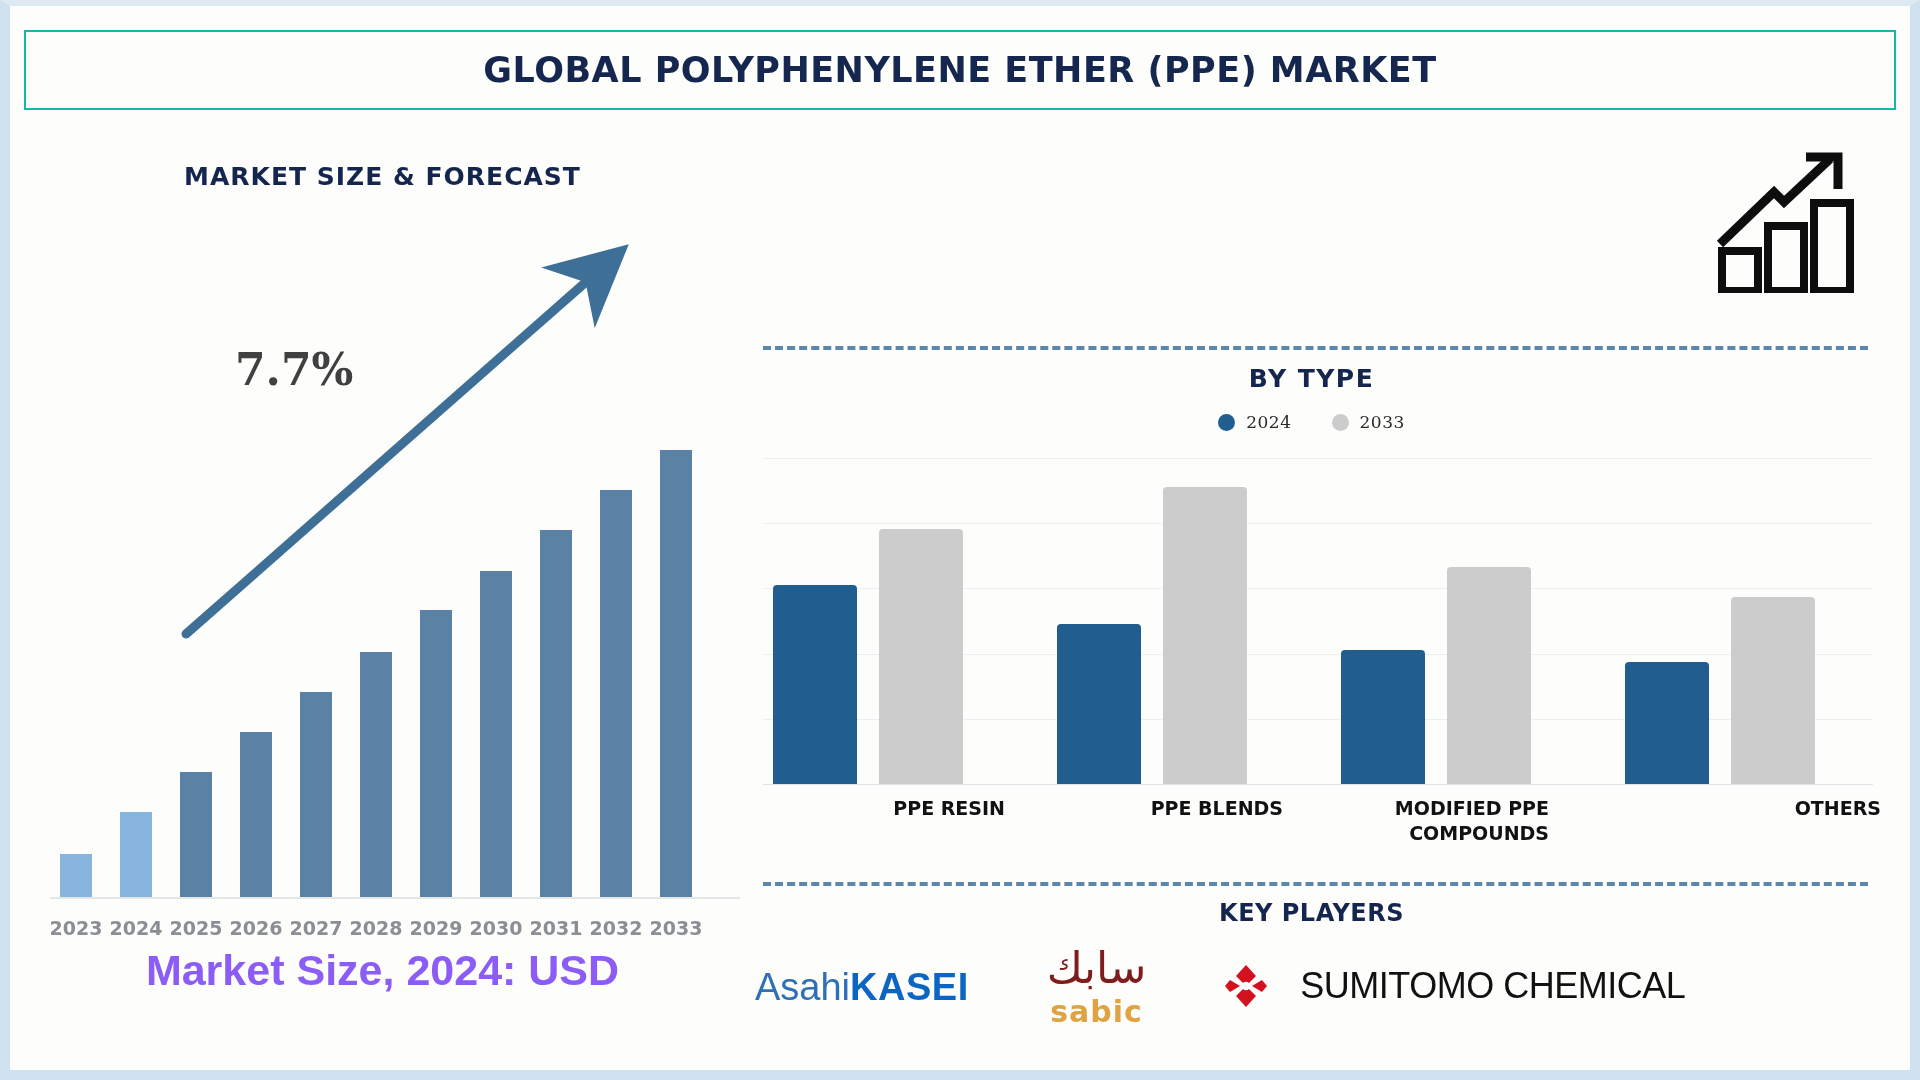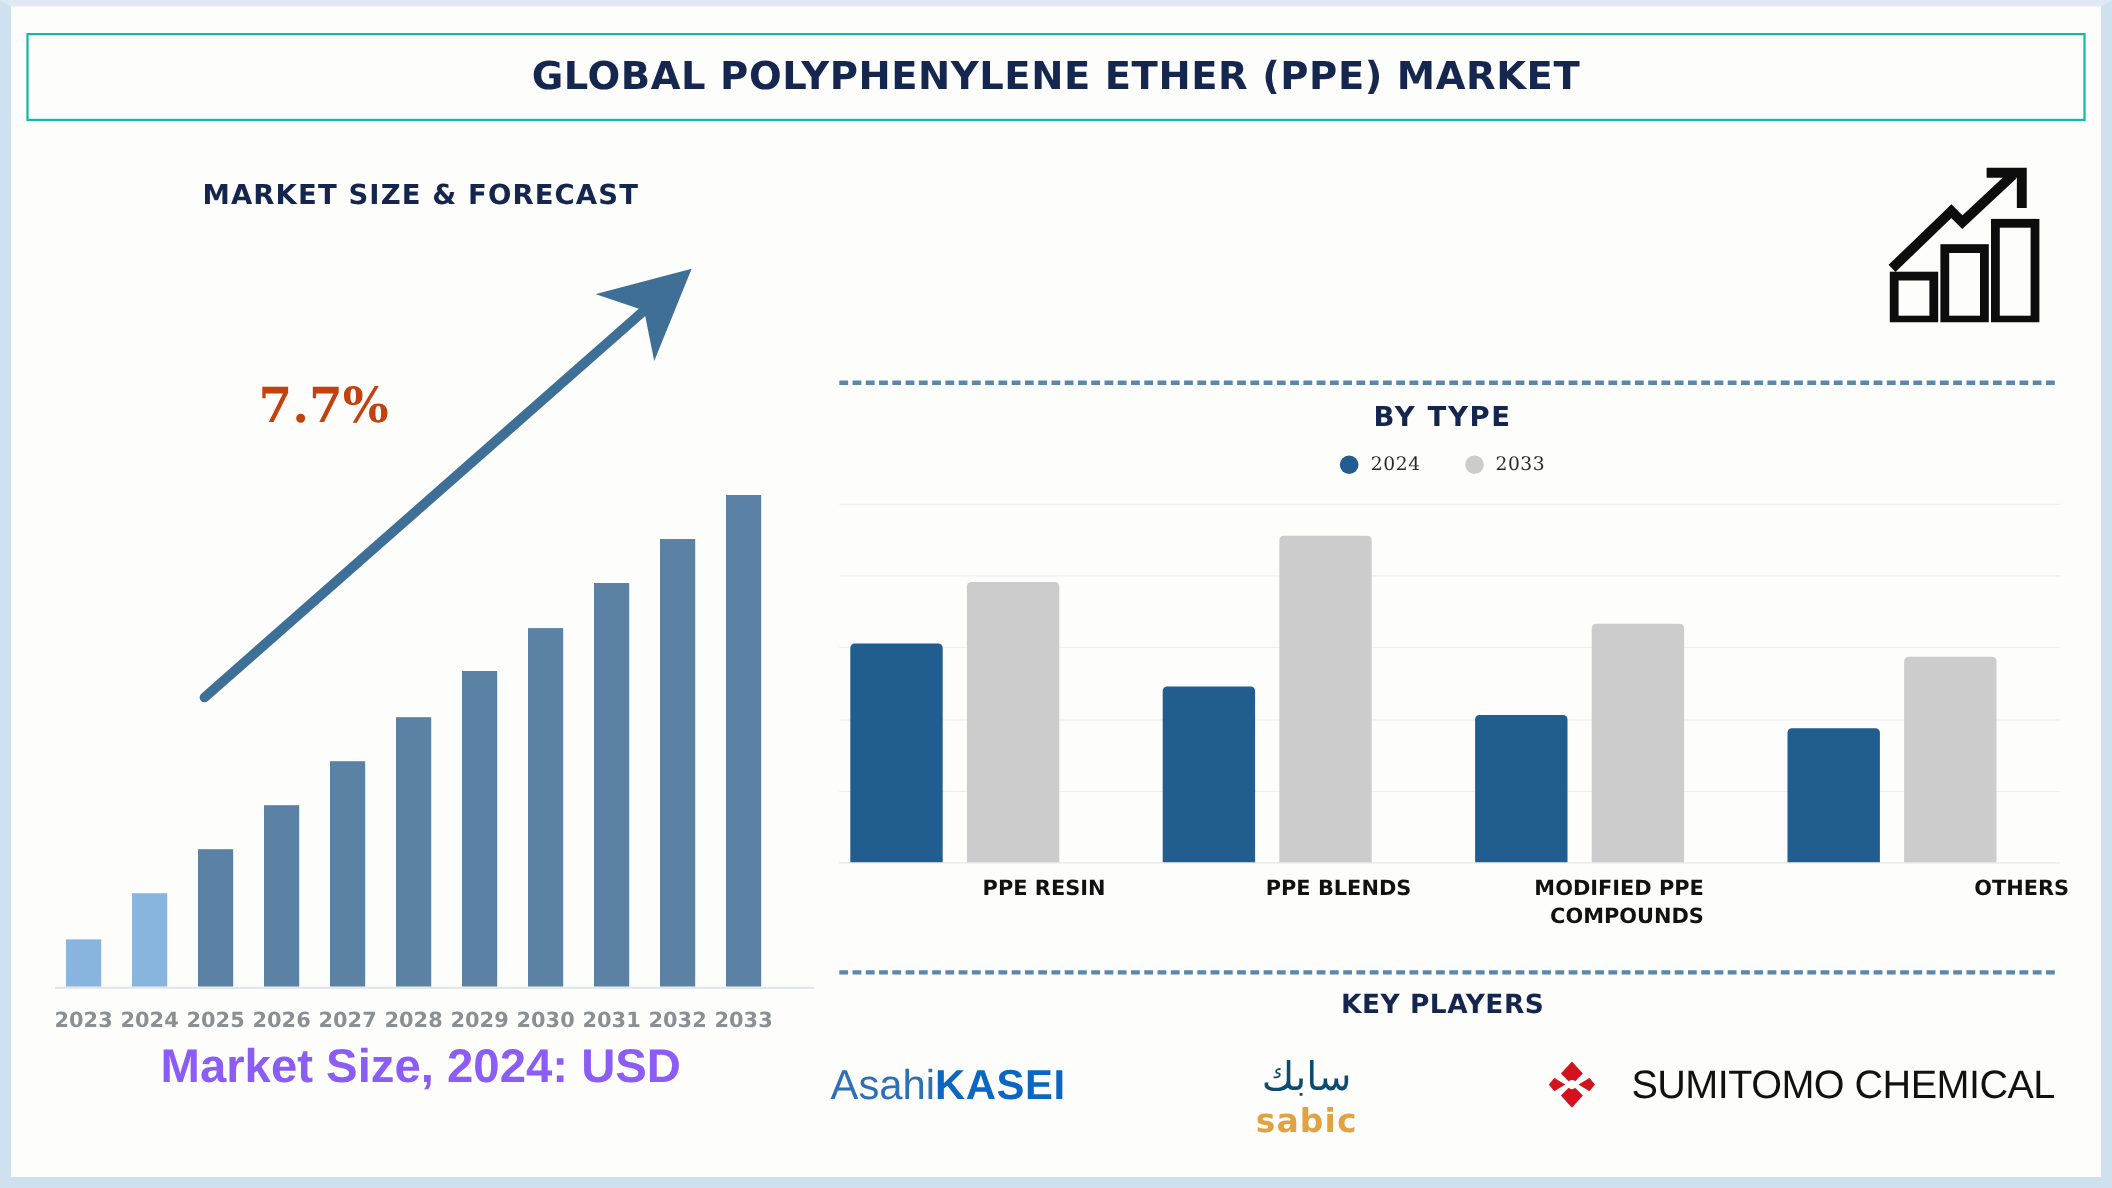--- a/index.html
+++ b/index.html
@@ -35,21 +35,21 @@
   
   .left{position:absolute;left:0;top:118px;width:745px;height:940px;}
   .left-head{
     position:absolute;top:38px;left:0;width:745px;text-align:center;
     font-family:"DejaVu Sans", sans-serif;
     font-weight:bold;font-size:25px;letter-spacing:1px;color:#14254e;
   }
   .cagr-big{
     position:absolute;left:185px;top:160px;
     font-family:"DejaVu Serif", serif;
-    font-weight:bold;font-size:44px;color:#c2410c;
+    font-weight:bold;font-size:44px;color:#404040;
   }
   .lchart{position:absolute;left:40px;top:60px;width:690px;height:765px;}
   .lbars{position:absolute;left:0;bottom:52px;width:690px;height:640px;}
   .lbar{
     position:absolute;bottom:0;width:32px;background:#5b82a5;
   }
   .lbar.light{background:#87b5de;}
   .lbaseline{
     position:absolute;left:0;bottom:50px;width:690px;height:2px;background:#e4e7ea;
   }
@@ -121,29 +121,29 @@
     font-weight:bold;font-size:19px;line-height:1.32;color:#111111;
   }
 
   .kp-title{
     position:absolute;left:0;top:775px;width:1113px;text-align:center;
     font-family:"DejaVu Sans", sans-serif;
     font-weight:bold;font-size:24px;letter-spacing:0.5px;color:#14254e;
   }
   .logos{
     position:absolute;left:0;top:822px;width:1113px;height:130px;
-    display:flex;align-items:flex-start;justify-content:space-between;gap:78px;
+    display:flex;align-items:flex-start;justify-content:flex-start;gap:78px;
   }
   .logo{display:flex;flex-direction:column;align-items:center;}
 
   .asahi{font-family:"Liberation Sans", sans-serif;font-size:38px;white-space:nowrap;margin-top:20px;}
   .asahi .a1{color:#2f6fb5;font-weight:400;}
   .asahi .a2{color:#0a66c2;font-weight:bold;letter-spacing:0.5px;}
 
-  .sabic-ar{font-family:"DejaVu Sans", sans-serif;font-size:36px;color:#0c4a6e;line-height:1;margin-top:16px;}
+  .sabic-ar{font-family:"DejaVu Sans", sans-serif;font-size:44px;color:#7f1d1d;line-height:1;}
   .sabic-lat{font-family:"DejaVu Sans", sans-serif;font-size:30px;color:#e0a341;letter-spacing:1px;margin-top:4px;font-weight:600;}
 
   .sumi{display:flex;align-items:center;gap:32px;margin-top:18px;}
   .sumi-mark{position:relative;width:44px;height:44px;}
   .sumi-txt{
     font-family:"Liberation Sans", sans-serif;
     font-size:36px;color:#111111;white-space:nowrap;letter-spacing:-0.5px;
   }
 </style>
 </head>

